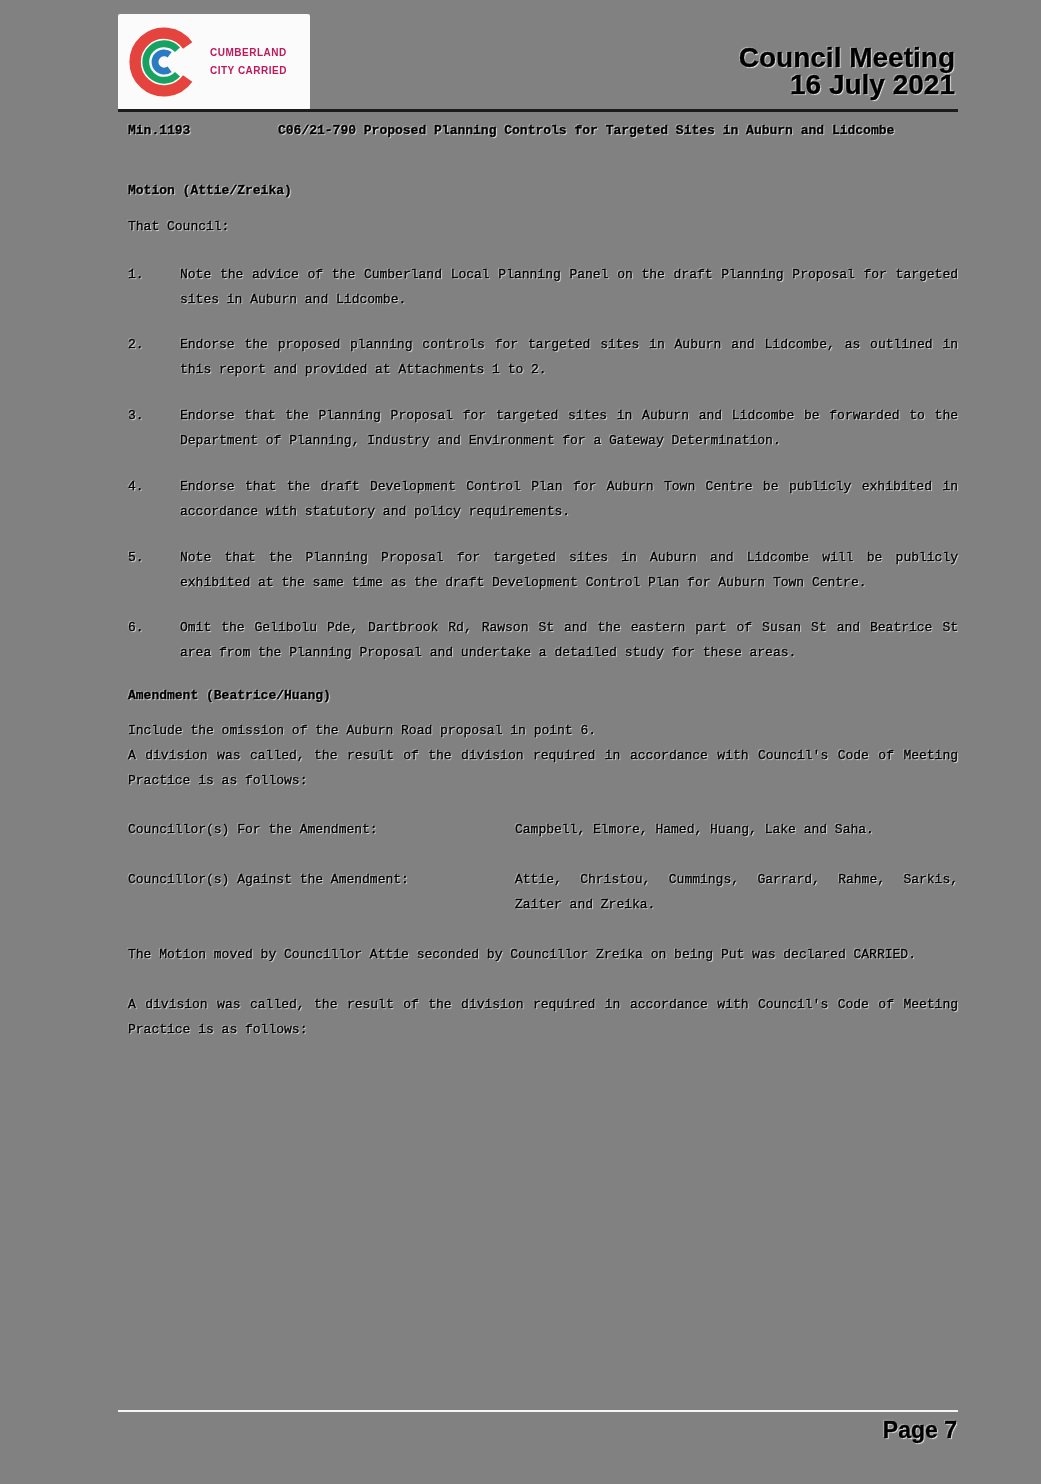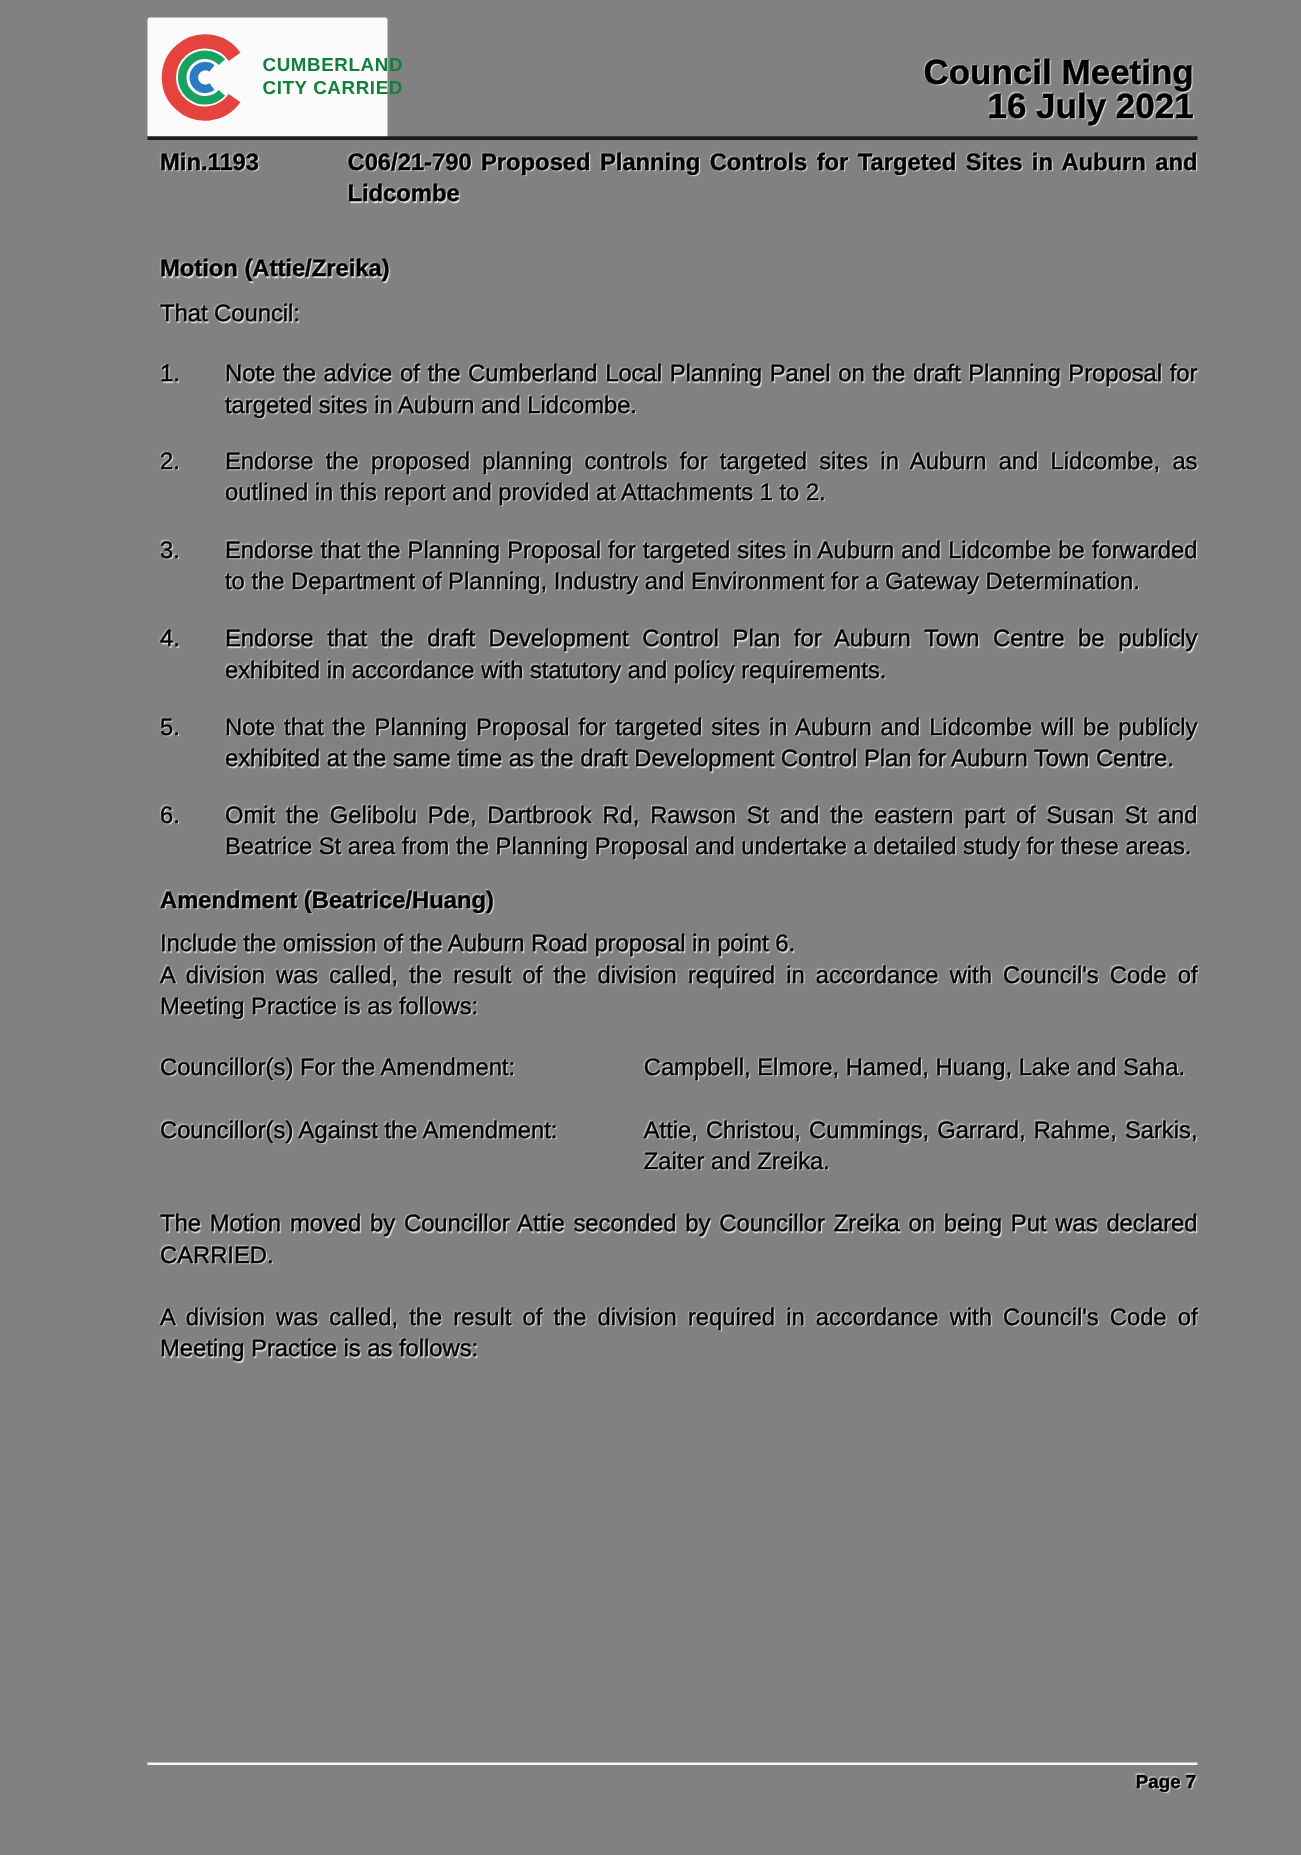--- a/index.html
+++ b/index.html
@@ -21,36 +21,36 @@
   .logo-box {
     position:absolute; left:118px; top:14px;
     width:192px; height:96px;
     background:#fbfbfb;
     border-radius:2px;
     display:flex; align-items:center; gap:8px;
     padding-left:8px;
   }
   .logo-mark { width:76px; height:76px; flex:0 0 auto; }
   .logo-wordmark {
-    font-weight:bold; font-size:15px; line-height:18px;
-    letter-spacing:.5px; color:#15803d;
+    font-weight:bold; font-size:10px; line-height:18px;
+    letter-spacing:.5px; color:#be185d;
   }
   .meeting-info {
     position:absolute; right:86px; top:44px;
     text-align:right;
     font-weight:bold; font-size:28px; line-height:27px;
   }
   .header-rule {
     position:absolute; left:118px; right:83px; top:109px;
     height:3px; background:#1c1c1c;
   }
   
   .content {
     position:absolute; left:128px; right:83px; top:118px;
-    font-size:19px; line-height:25px;
+    font-size:13px; line-height:25px;font-family:Liberation Mono, monospace;
   }
   .title-row { display:flex; font-weight:bold; margin-bottom:35px; }
   .title-num { width:150px; flex:0 0 auto; }
   .title-text { flex:1; text-align:justify; }
   .heading { font-weight:bold; }
   .heading.motion { margin-bottom:11px; }
   .heading.amendment { margin-bottom:10px; }
   .para { text-align:justify; }
   .intro { margin-bottom:23px; }
   .list-item { display:flex; }
@@ -65,21 +65,21 @@
   .division-row { display:flex; }
   .div-label { width:387px; flex:0 0 auto; }
   .div-names { flex:1; text-align:justify; }
   
   .footer-rule {
     position:absolute; left:118px; right:83px; top:1410px;
     height:2px; background:#f5f5f5;
   }
   .page-number {
     position:absolute; right:84px; top:1417px;
-    font-weight:bold; font-size:15px;
+    font-weight:bold; font-size:23px;
   }
 </style>
 </head>
 <body>
 
 <div class="page">
 
   <div class="logo-box">
     <svg class="logo-mark" viewBox="0 0 100 100" aria-hidden="true">
       <path d="M 81.1 28.2 A 38 38 0 1 0 81.1 71.8" fill="none" stroke="#e5433e" stroke-width="15"></path>

